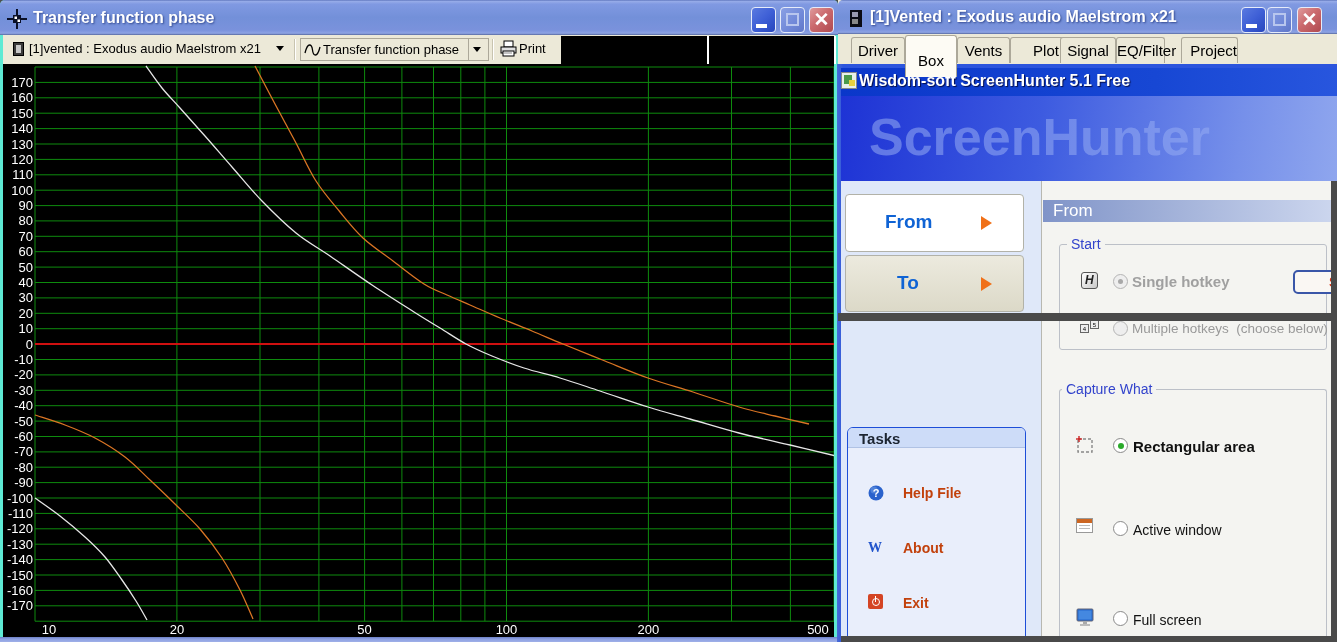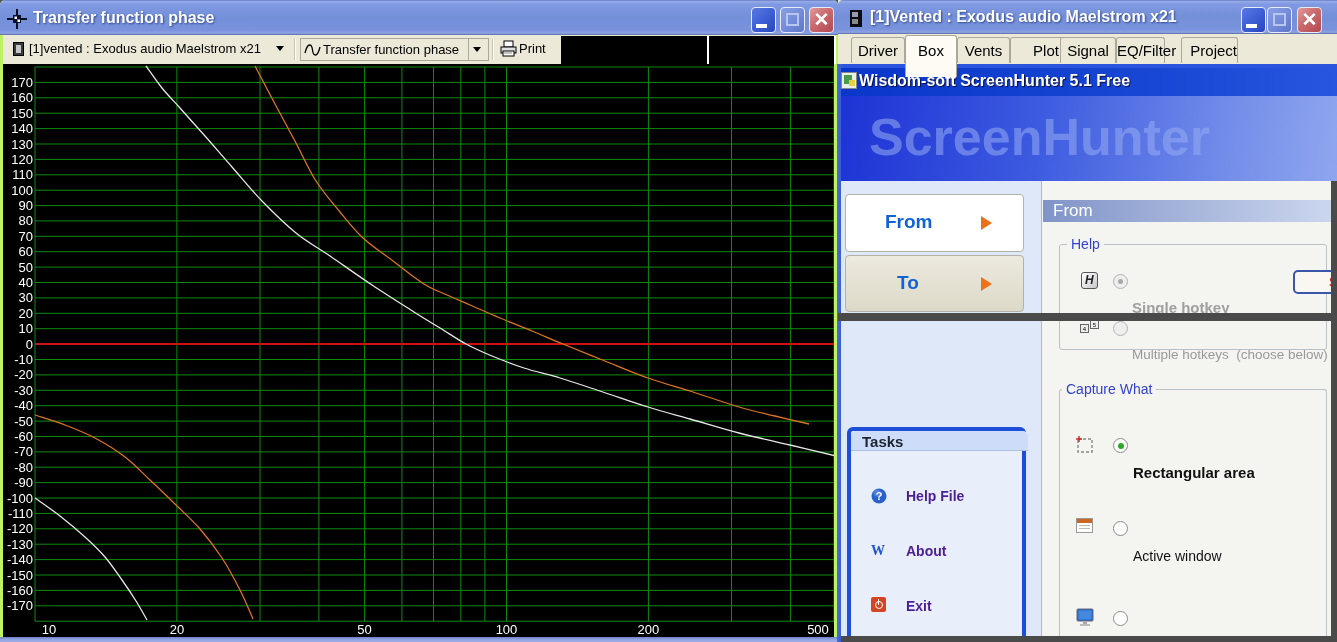--- a/index.html
+++ b/index.html
@@ -2,21 +2,21 @@
 <html><head>
 <meta charset="utf-8">
 <style>
 * { margin:0; padding:0; box-sizing:border-box; }
 html,body { width:1337px; height:642px; overflow:hidden; background:#4f4f4f;
   font-family:"Liberation Sans", sans-serif; }
 .abs { position:absolute; }
 
 
 #leftwin { position:absolute; left:0; top:0; width:838px; height:642px;
-  border-radius:5px 5px 0 0; background:#bef264; }
+  border-radius:5px 5px 0 0; background:#5eead4; }
 #ltitle { position:absolute; left:0; top:0; width:838px; height:35px;
   border-radius:5px 5px 0 0;
   background:linear-gradient(#5f76bd 0%, #96abe8 4%, #8099e2 12%, #7390d9 50%, #7a92dc 86%, #8da3e4 95%, #56689e 100%); }
 .wtext { position:absolute; color:#fff; font-weight:bold; font-size:16px;
   text-shadow:1px 1px 2px rgba(30,50,120,.75); white-space:nowrap; letter-spacing:0px; }
 
 .tbtn { position:absolute; top:7px; width:25px; height:26px; border-radius:4px;
   border:1px solid #e6ecfa; }
 .tbtn.min { background:linear-gradient(135deg,#5a7ae0 0%,#3e5fd6 50%,#2746bd 100%); }
 .tbtn.max { background:linear-gradient(135deg,#8aa0e4 0%,#7088d8 60%,#6077c8 100%); }
@@ -35,52 +35,52 @@
 .darr { position:absolute; width:0; height:0; border-left:4px solid transparent; border-right:4px solid transparent; border-top:5px solid #000; }
 
 
 #rwin { position:absolute; left:838px; top:0; width:499px; height:642px; background:#ece9d8; }
 #rtitle { position:absolute; left:0px; top:0; width:499px; height:34px; border-radius:5px 0 0 0;
   background:linear-gradient(#5f76bd 0%, #96abe8 4%, #8099e2 12%, #7390d9 50%, #7a92dc 86%, #8da3e4 95%, #56689e 100%); }
 #rtabs { position:absolute; left:0; top:34px; width:499px; height:30px; background:#ece9d8; }
 .tab { position:absolute; top:3px; height:26px; background:#ece9d8; border:1px solid #aca899;
   border-bottom:none; border-radius:3px 3px 0 0; font-size:15px; color:#000; text-align:center;
   padding-top:4px; }
-.tab.active { background:#fdfbf4; top:1px; height:42px; padding-top:6px; z-index:2; }
+.tab.active { background:#fdfbf4; top:1px; height:42px; padding-top:16px; z-index:2; }
 
 
 #shwin { position:absolute; left:837px; top:64px; width:500px; height:578px;
   background:linear-gradient(90deg,#4a6cd4,#2c55dd 6px); }
 #shtitle { position:absolute; left:4px; top:4px; width:572px; height:28px;
   background:linear-gradient(90deg,#0a37ca 0%, #1747d4 55%, #2f5ce2 100%); }
 #shbanner { position:absolute; left:4px; top:32px; width:496px; height:85px;
   background:linear-gradient(97deg,#1e33d5 0%, #3d5be0 40%, #7690ea 80%, #8fa6ee 100%); }
 #shbody { position:absolute; left:4px; top:117px; width:496px; height:461px; background:#dfe8f9; }
 #rpanel { position:absolute; left:200px; top:0px; width:296px; height:461px; background:#f4f4f1;
   border-left:1px solid #b8b8b0; }
 .shbtn { position:absolute; left:4px; width:179px; border:1px solid #b2b2a8; border-radius:4px; }
 .shbtn .lbl { position:absolute; color:#0f63d4; font-weight:bold; font-size:19px; white-space:nowrap; }
 .tri { position:absolute; width:0; height:0; border-top:7px solid transparent;
   border-bottom:7px solid transparent; border-left:11px solid #f07018; }
 #tasks { position:absolute; left:6px; top:246px; width:179px; height:215px; background:#e9eefb;
-  border:4px solid #1d4ed8; border-radius:6px 6px 0 0; }
+  border:1px solid #1d4ed8; border-radius:6px 6px 0 0; }
 #taskshdr { position:absolute; left:0; top:0; width:177px; height:20px; border-radius:5px 5px 0 0;
   background:#cddcf8; border-bottom:1px solid #b0c2e4; color:#1c2430; font-weight:bold; font-size:15px;
   padding:2px 0 0 11px; }
-.titem { position:absolute; left:55px; color:#4c1d95; font-weight:bold; font-size:14px; white-space:nowrap; }
+.titem { position:absolute; left:55px; color:#c2410c; font-weight:bold; font-size:14px; white-space:nowrap; }
 
 
 .dark { position:absolute; background:#4a4a4a; z-index:50; }
 
 .grp { position:absolute; border:1px solid #bcc0c8; border-radius:3px; }
 .grplbl { position:absolute; font-size:14px; color:#3344cc; background:#f4f4f1; padding:0 4px; white-space:nowrap; }
 .radio { position:absolute; width:15px; height:15px; border-radius:50%; background:#fff; border:1px solid #8a8a8a; }
 .radio.dis { border-color:#b4b4b4; background:#eee; }
 .rdot { position:absolute; left:4px; top:4px; width:5px; height:5px; border-radius:50%; }
-.rowlbl { position:absolute; white-space:nowrap;margin-top:26px; }
+.rowlbl { position:absolute; white-space:nowrap; }
 </style>
 </head>
 <body>
 
 <div id="leftwin">
   <div id="ltitle">
     <svg class="abs" style="left:7px;top:9px" width="20" height="20" viewBox="0 0 20 20">
       <line x1="10" y1="0" x2="10" y2="20" stroke="#0a1028" stroke-width="2"></line>
       <line x1="0" y1="10" x2="20" y2="10" stroke="#0a1028" stroke-width="2"></line>
       <rect x="6" y="6" width="8" height="8" fill="#0a1028"></rect>
@@ -297,21 +297,21 @@
         <div class="abs" style="left:3.5px;top:3.5px;width:8px;height:8px;border:1.5px solid #fff;border-radius:50%;"></div>
           <div class="abs" style="left:6.7px;top:1.5px;width:1.6px;height:6px;background:#fff;"></div>
       </div>
     </div>
 
     <div id="rpanel">
       <div class="abs" style="left:1px;top:19px;width:290px;height:22px;background:linear-gradient(90deg,#8094c8,#ccd6ee);">
         <div class="abs" style="left:10px;top:1px;color:#fff;font-size:17px;">From</div>
       </div>
       <div class="grp" style="left:17px;top:63px;width:268px;height:106px;"></div>
-      <div class="grplbl" style="left:25px;top:55px;">Help</div>
+      <div class="grplbl" style="left:25px;top:55px;">Start</div>
 
       <div class="abs" style="left:39px;top:91px;width:17px;height:17px;background:linear-gradient(135deg,#fff,#c8c8c8);border:1px solid #555;border-radius:3px;">
         <div class="abs" style="left:3px;top:0px;font-size:12px;font-weight:bold;font-style:italic;color:#222;">H</div>
       </div>
       <div class="radio dis" style="left:71px;top:93px;">
           <div class="rdot" style="background:#a8a8a8;"></div>
         </div>
       <div class="rowlbl" style="left:90px;top:92px;color:#a0a0a0;font-weight:bold;font-size:15px;">Single hotkey</div>
       <div class="abs" style="left:251px;top:89px;width:60px;height:24px;background:#faf7f3;border:2px solid #3a56a8;border-radius:5px;">
         <div class="abs" style="left:34px;top:2px;color:#d83010;font-weight:bold;font-size:14px;">S</div>

